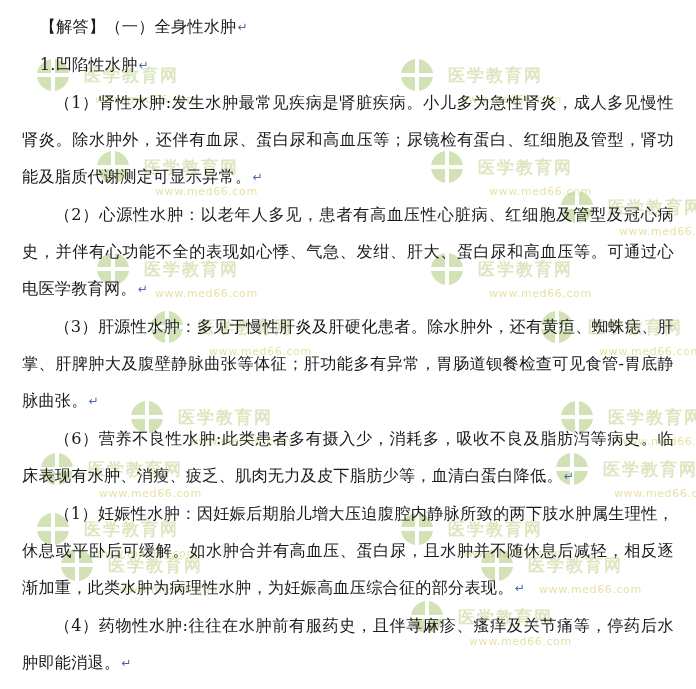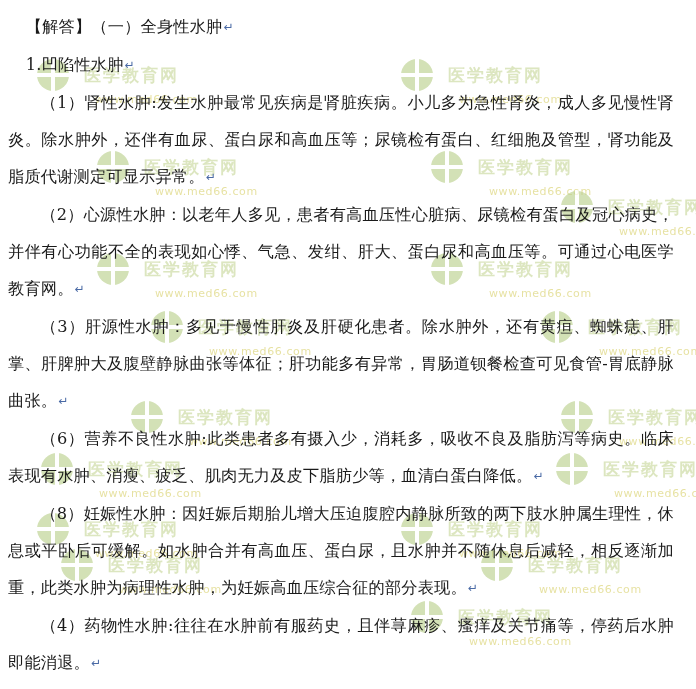--- a/index.html
+++ b/index.html
@@ -76,21 +76,21 @@
     color: #d8d06a;
     margin-left: 59px;
     margin-top: 1px;
     white-space: nowrap;
   }
 
   
   #doc {
     position: relative;
     z-index: 2;
-    padding: 8px 22px 0 8px;
+    padding: 8px 22px 0 22px;
   }
   .para {
     font-size: 16.2px;
     line-height: 37px;
     color: #1a1a1a;
     text-align: justify;
     text-justify: inter-ideograph;
     margin: 0 0 0 0;
     letter-spacing: 0.2px;
     white-space: normal;
@@ -319,23 +319,23 @@
   </div>
 
 <div id="doc">
 
   <p class="para indent1"><span>【解答】（一）全身性水肿</span><span class="pilcrow">↵</span></p>
 
   <p class="para indent1"><span>1.凹陷性水肿</span><span class="pilcrow">↵</span></p>
 
   <p class="para indent2"><span>（1）肾性水肿:</span><span>发生水肿最常见疾病是肾脏疾病。小儿多为急性肾炎，成人多见慢性肾炎。除水肿外，还伴有血尿、蛋白尿和高血压等；尿镜检有蛋白、红细胞及管型，肾功能及脂质代谢测定可显示异常。</span><span class="pilcrow">↵</span></p>
 
-  <p class="para indent2"><span>（2）心源性水肿：</span><span>以老年人多见，患者有高血压性心脏病、尿镜检有蛋白</span><span class="sq">及冠心病史</span><span>，并伴有心功能不全的表现如心悸、气急、发绀、肝大、蛋白尿和高血压等。可通过心电</span><span class="sq">医学教育网</span><span>。</span><span class="pilcrow">↵</span></p>
+  <p class="para indent2"><span>（2）心源性水肿：</span><span>以老年人多见，患者有高血压性心脏病、红细胞及管型</span><span class="sq">及冠心病史</span><span>，并伴有心功能不全的表现如心悸、气急、发绀、肝大、蛋白尿和高血压等。可通过心电</span><span class="sq">医学教育网</span><span>。</span><span class="pilcrow">↵</span></p>
 
   <p class="para indent2"><span>（3）肝源性水肿：</span><span>多见于慢性肝炎及肝硬化患者。除水肿外，还有黄疸、蜘蛛痣、肝掌、肝脾肿大及腹壁静脉曲张等体征；肝功能多有异常，胃肠道钡餐检查可见食管-胃底静脉曲张。</span><span class="pilcrow">↵</span></p>
 
   <p class="para indent2"><span>（6）营养不良性水肿:</span><span>此类患者多有摄入少，消耗多，吸收不良及脂肪泻等病史。临床表现有水肿、消瘦、疲乏、肌肉无力及皮下脂肪少等，血清白蛋白降低。</span><span class="pilcrow">↵</span></p>
 
-  <p class="para indent2"><span>（8）妊娠性水肿：</span><span>因妊娠后期胎儿增大压迫腹腔内静脉所致的两下肢水肿属生理性，休息或平卧后可缓解。如水肿合并有高血压、蛋白尿，且水肿并不随休息后减轻，相反逐渐加重，此类水肿为病理性水肿，为妊娠高血压综合征的部分表现。</span><span class="pilcrow">↵</span></p>
+  <p class="para indent2"><span>（1）妊娠性水肿：</span><span>因妊娠后期胎儿增大压迫腹腔内静脉所致的两下肢水肿属生理性，休息或平卧后可缓解。如水肿合并有高血压、蛋白尿，且水肿并不随休息后减轻，相反逐渐加重，此类水肿为病理性水肿，为妊娠高血压综合征的部分表现。</span><span class="pilcrow">↵</span></p>
 
   <p class="para indent2"><span>（4）药物性水肿:</span><span>往往在水肿前有服药史，且伴荨麻疹、瘙痒及关节痛等，停药后水肿即能消退。</span><span class="pilcrow">↵</span></p>
 
 </div>
 
 </body></html>

